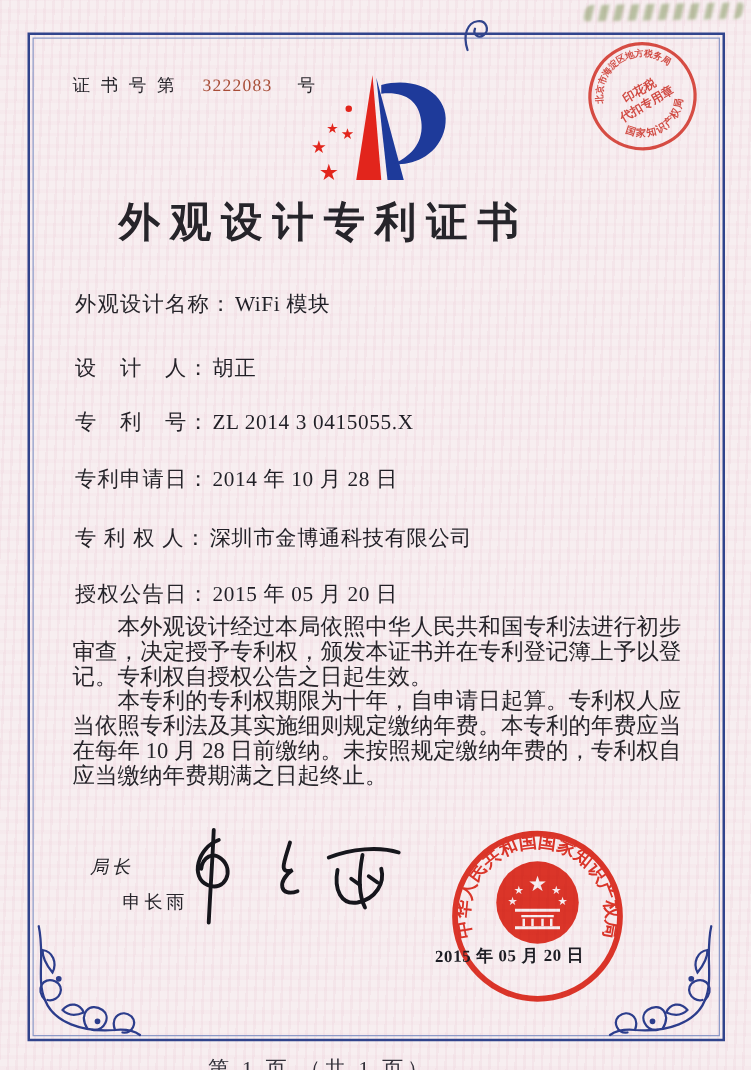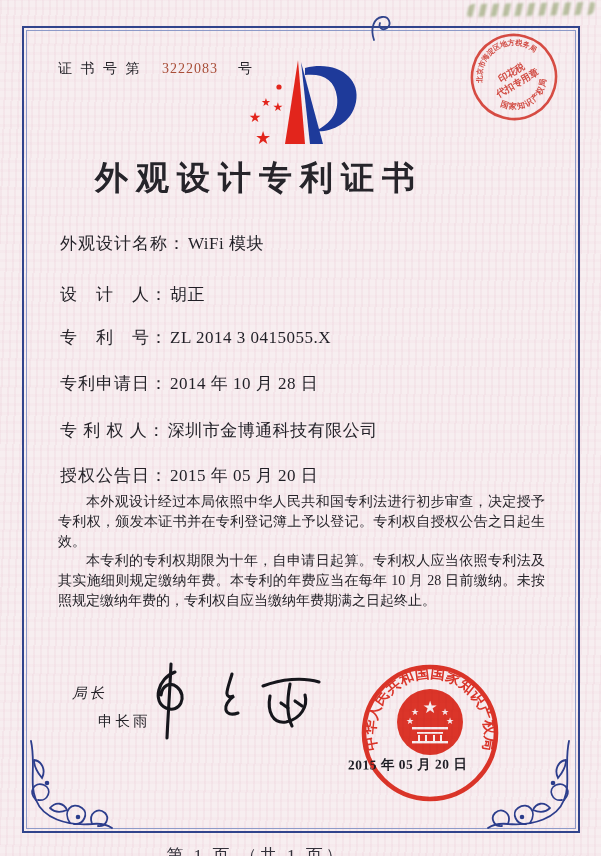--- a/index.html
+++ b/index.html
@@ -19,21 +19,21 @@
   .certno{left:58px;top:60px;font-size:14px;letter-spacing:2.5px;}
   .certno .num{color:#a84e38;letter-spacing:1px;margin:0 14px;}
   
   .title{left:0;top:156px;width:518px;text-align:center;font-size:33px;font-weight:bold;letter-spacing:8px;}
   
   .field{left:60px;font-size:17px;letter-spacing:.5px;white-space:nowrap;}
   .f0{top:232px}.f1{top:283px}.f2{top:326px}.f3{top:372px}.f4{top:419px}.f5{top:464px}
   .field .lbl{letter-spacing:1px;}
   .field .val{margin-left:2px;color:#201f26;}
   
-  .bodytext{left:58px;top:492px;width:487px;font-size:14px;line-height:19.8px;text-align:justify;}
+  .bodytext{left:58px;top:492px;width:487px;font-size:18px;line-height:19.8px;text-align:justify;}
   .bodytext p{margin:0;text-indent:2em;}
   
   .dir-title{left:72px;top:684px;font-size:14.5px;letter-spacing:3px;font-family:"Liberation Sans","DejaVu Sans",sans-serif;font-style:italic;}
   .dir-name{left:72px;top:712px;font-size:14.5px;letter-spacing:3px;font-family:"Liberation Sans","DejaVu Sans",sans-serif;margin-left:26px;}
   .sig{left:133px;top:658px;}
   
   .office-seal{left:357px;top:660px;mix-blend-mode:multiply;opacity:.93;}
   .tax-seal{left:468px;top:31px;transform:rotate(-30deg);mix-blend-mode:multiply;opacity:.88;}
   .datestamp{left:348px;top:756px;font-size:13.5px;letter-spacing:.5px;color:#1d1d24;transform:rotate(-.6deg);font-weight:bold;z-index:6;}
   

